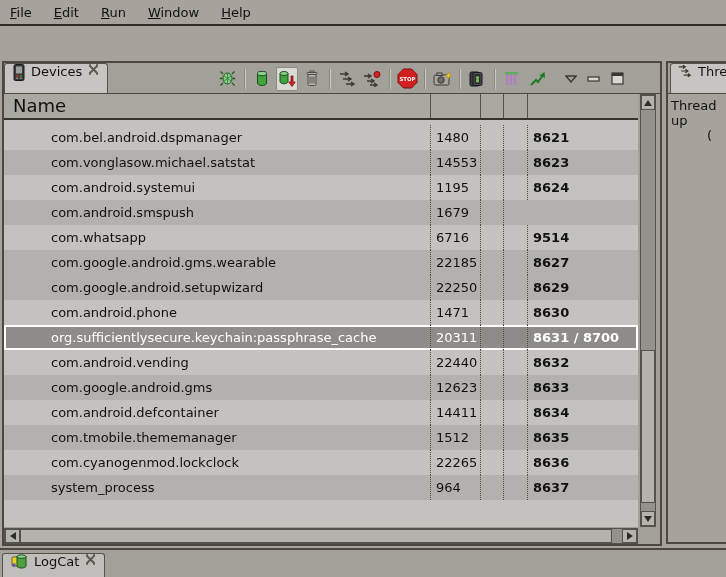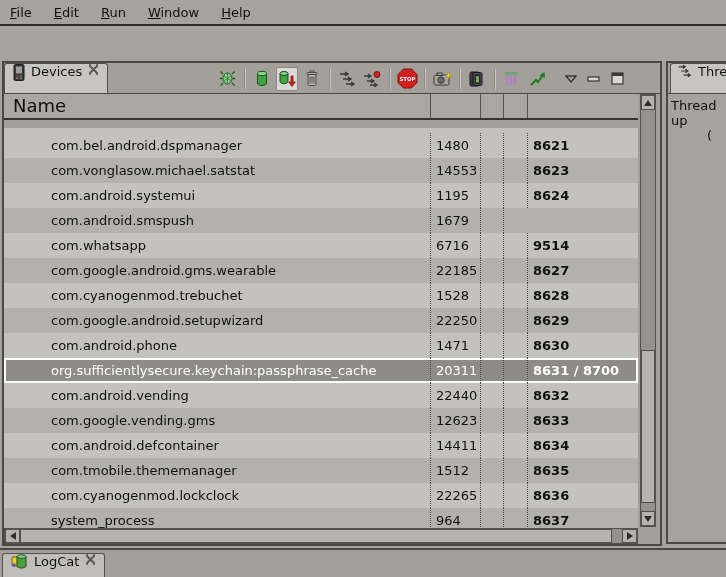--- a/index.html
+++ b/index.html
@@ -55,21 +55,21 @@
     display:flex; font-size:18px;
   }
   .hcell { height:24px; line-height:24px; }
   .hc-name { width:426px; padding-left:9px; }
   .hc-pid  { width:50px; border-left:1px solid #55524c; }
   .hc-e1   { width:23px; border-left:1px solid #55524c; }
   .hc-e2   { width:24px; border-left:1px solid #55524c; }
   .hc-port { flex:1;     border-left:1px solid #55524c; }
   .rows {
     position:absolute; left:0; top:57px; width:634px; height:407px;
-    background:#c4c2be; padding-top:5px; overflow:hidden;margin-top:8px;
+    background:#c4c2be; padding-top:5px; overflow:hidden;
   }
   .trow { display:flex; height:25px; line-height:25px; font-size:13px; }
   .trow.light { background:#c4c2be; }
   .trow.dark  { background:#b3b1ad; }
   .trow.selected { background:#8e8c88; color:#ffffff; box-shadow:inset 0 0 0 2px #fdfdfd; }
   .c-name { width:426px; padding-left:47px; overflow:hidden; white-space:nowrap; }
   .c-pid  { width:50px; border-left:1px dotted #4e4b46; padding-left:5px; }
   .c-e1   { width:23px; border-left:1px dotted #4e4b46; }
   .c-e2   { width:24px; border-left:1px dotted #4e4b46; }
   .c-port { flex:1;     border-left:1px dotted #4e4b46; padding-left:5px; white-space:nowrap;font-weight:bold; }
@@ -285,27 +285,20 @@
     <span class="c-e2"></span>
     <span class="c-port">9514</span>
   </div>
       <div class="trow dark">
     <span class="c-name">com.google.android.gms.wearable</span>
     <span class="c-pid">22185</span>
     <span class="c-e1"></span>
     <span class="c-e2"></span>
     <span class="c-port">8627</span>
   </div>
-      <div class="trow light">
-    <span class="c-name">com.cyanogenmod.trebuchet</span>
-    <span class="c-pid">1528</span>
-    <span class="c-e1"></span>
-    <span class="c-e2"></span>
-    <span class="c-port">8628</span>
-  </div>
       <div class="trow dark">
     <span class="c-name">com.google.android.setupwizard</span>
     <span class="c-pid">22250</span>
     <span class="c-e1"></span>
     <span class="c-e2"></span>
     <span class="c-port">8629</span>
   </div>
       <div class="trow light">
     <span class="c-name">com.android.phone</span>
     <span class="c-pid">1471</span>
@@ -321,21 +314,21 @@
     <span class="c-port">8631 / 8700</span>
   </div>
       <div class="trow light">
     <span class="c-name">com.android.vending</span>
     <span class="c-pid">22440</span>
     <span class="c-e1"></span>
     <span class="c-e2"></span>
     <span class="c-port">8632</span>
   </div>
       <div class="trow dark">
-    <span class="c-name">com.google.vending.gms</span>
+    <span class="c-name">com.google.android.gms</span>
     <span class="c-pid">12623</span>
     <span class="c-e1"></span>
     <span class="c-e2"></span>
     <span class="c-port">8633</span>
   </div>
       <div class="trow light">
     <span class="c-name">com.android.defcontainer</span>
     <span class="c-pid">14411</span>
     <span class="c-e1"></span>
     <span class="c-e2"></span>

